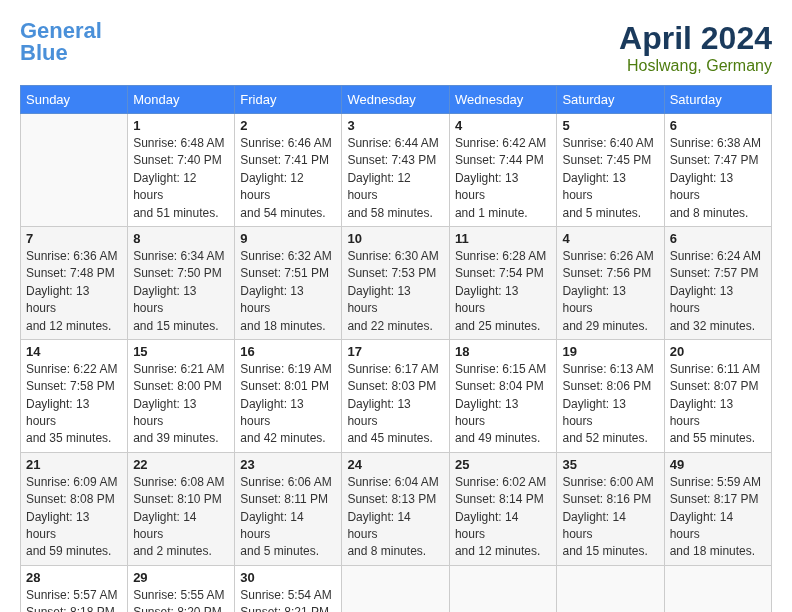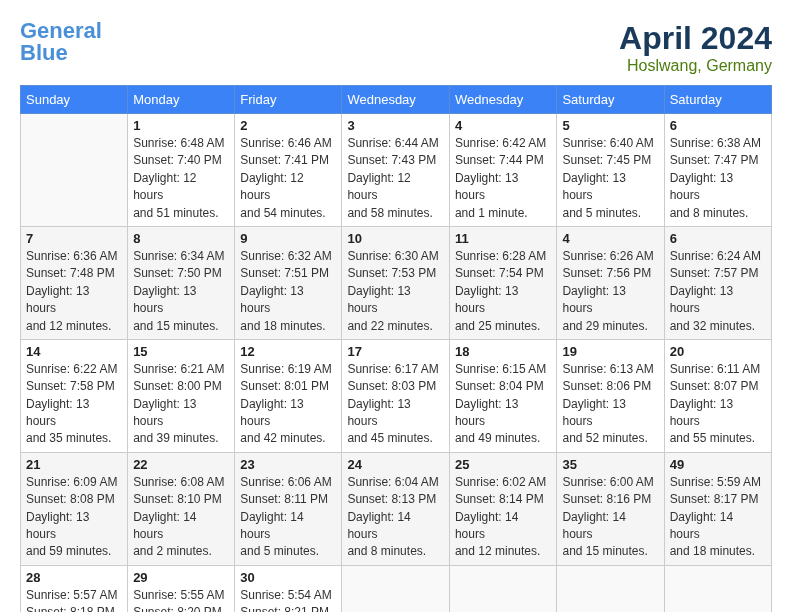--- a/index.html
+++ b/index.html
@@ -179,21 +179,21 @@
       <tr>
         <td>
           <span class="day-num">14</span>
           <div class="day-detail">Sunrise: 6:22 AM<br>Sunset: 7:58 PM<br>Daylight: 13 hours<br>and 35 minutes.</div>
         </td>
         <td>
           <span class="day-num">15</span>
           <div class="day-detail">Sunrise: 6:21 AM<br>Sunset: 8:00 PM<br>Daylight: 13 hours<br>and 39 minutes.</div>
         </td>
         <td>
-          <span class="day-num">12</span>
+          <span class="day-num">16</span>
           <div class="day-detail">Sunrise: 6:19 AM<br>Sunset: 8:01 PM<br>Daylight: 13 hours<br>and 42 minutes.</div>
         </td>
         <td>
           <span class="day-num">17</span>
           <div class="day-detail">Sunrise: 6:17 AM<br>Sunset: 8:03 PM<br>Daylight: 13 hours<br>and 45 minutes.</div>
         </td>
         <td>
           <span class="day-num">18</span>
           <div class="day-detail">Sunrise: 6:15 AM<br>Sunset: 8:04 PM<br>Daylight: 13 hours<br>and 49 minutes.</div>
         </td>

